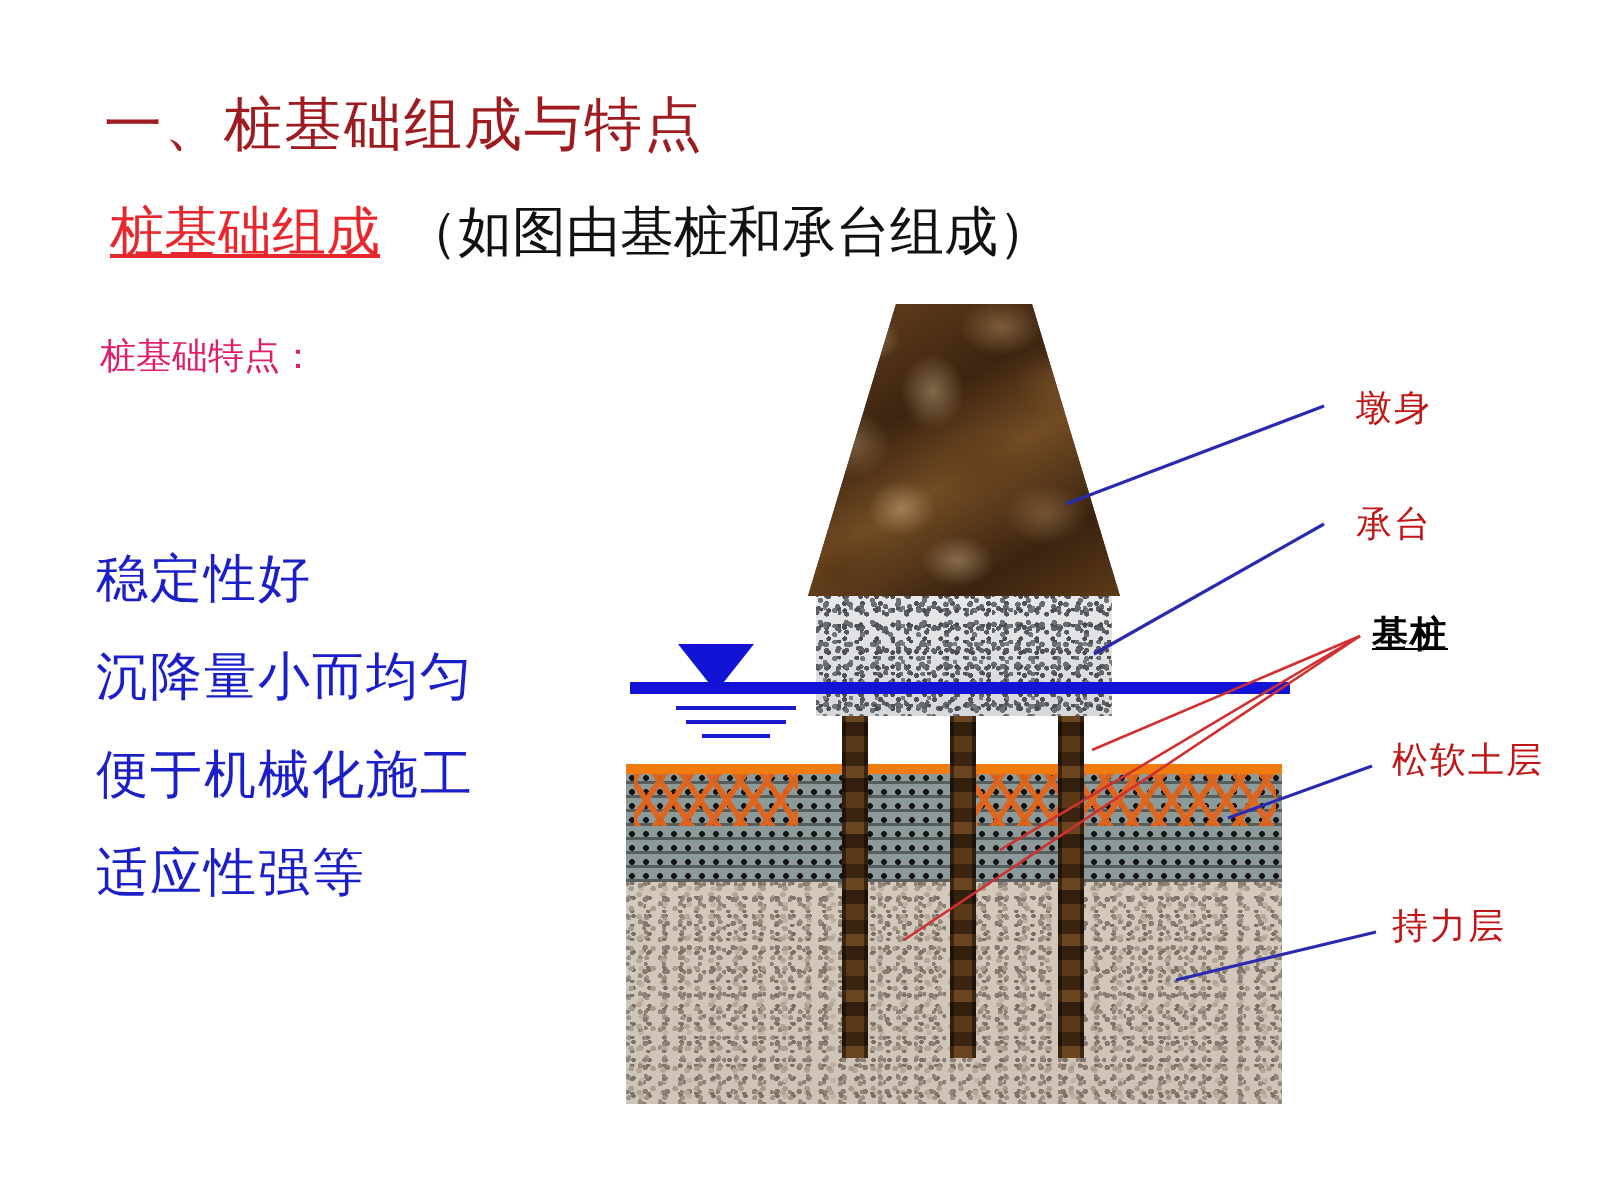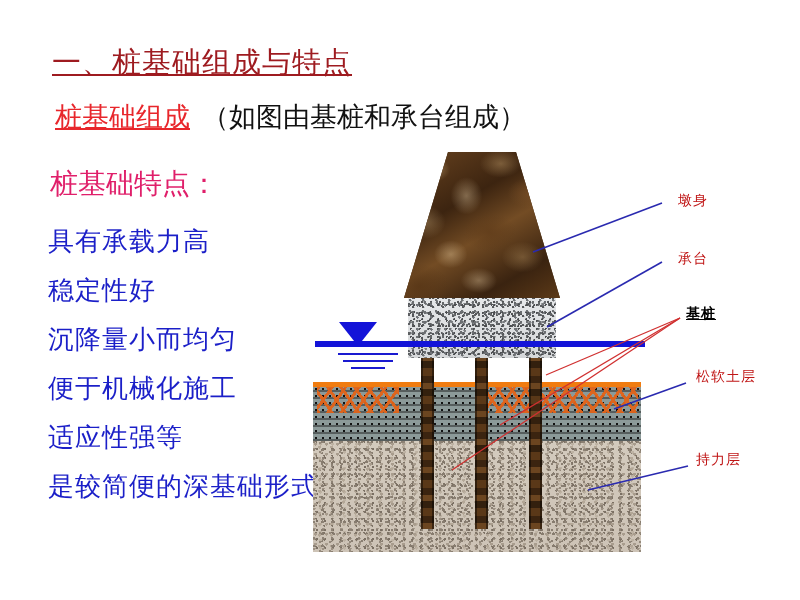--- a/index.html
+++ b/index.html
@@ -13,46 +13,45 @@
   #slide{position:relative;width:800px;height:600px;overflow:hidden;background:#fff;}
 
   
   .txt{position:absolute;white-space:nowrap;line-height:1;}
 
   #title-main{
     left:52px;top:48px;
     font-size:29px;
     color:#9e1b20;
     letter-spacing:1px;
-    text-decoration:underline;
   }
   #subtitle-row{
     left:55px;top:103px;
     font-size:27px;
     letter-spacing:0px;
   }
   #subtitle-row .red{color:#e8262b;text-decoration:underline;}
   #subtitle-row .blk{color:#111111;margin-left:12px;}
 
   #features-head{
     left:50px;top:170px;
-    font-size:28px;
+    font-size:18px;
     color:#e01f6a;
   }
   .feature-line{
     left:48px;
     font-size:26px;
     color:#1b1fc8;
     letter-spacing:1px;
   }
 
   
   .callout{
     position:absolute;
-    font-size:14px;
+    font-size:18px;
     color:#c01616;
     white-space:nowrap;
     letter-spacing:1px;
   }
   .callout.strong{font-weight:bold;text-decoration:underline;color:#000000;}
 
   
   #diagram{position:absolute;left:0;top:0;width:800px;height:600px;}
 
   
@@ -184,26 +183,24 @@
 <div id="slide">
 
   <div class="txt" id="title-main">一、桩基础组成与特点</div>
 
   <div class="txt" id="subtitle-row">
     <span class="red">桩基础组成</span><span class="blk">（如图由基桩和承台组成）</span>
   </div>
 
   <div class="txt" id="features-head">桩基础特点：</div>
 
-  <div class="txt feature-line" style="top:228px">具有承载力高</div>
   <div class="txt feature-line" style="top:277px">稳定性好</div>
   <div class="txt feature-line" style="top:326px">沉降量小而均匀</div>
   <div class="txt feature-line" style="top:375px">便于机械化施工</div>
   <div class="txt feature-line" style="top:424px">适应性强等</div>
-  <div class="txt feature-line" style="top:473px">是较简便的深基础形式</div>
 
   <div id="diagram">
 
     <div id="soil-bearing"></div>
     <div id="soil-soft">
       <div class="wavepat"></div>
     </div>
 
     <div class="hatch" style="left:317px;top:387px;width:82px;"></div>
     <div class="hatch" style="left:486px;top:387px;width:152px;"></div>

